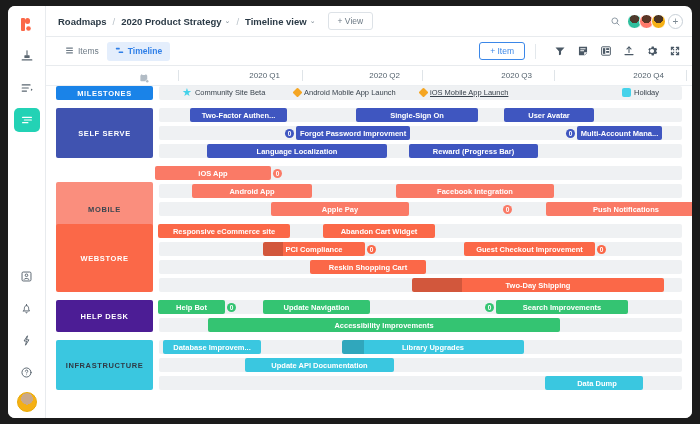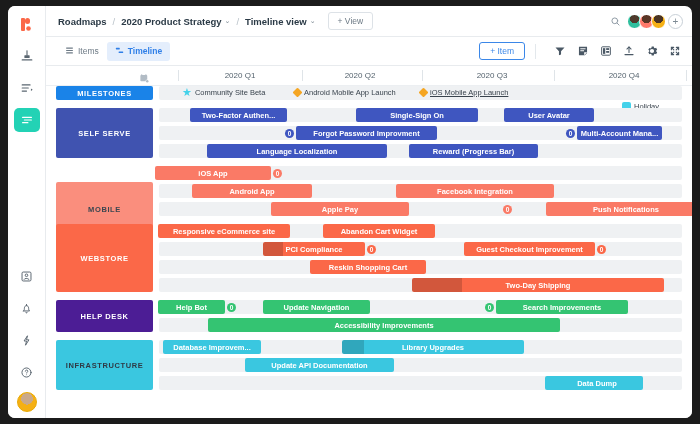--- a/index.html
+++ b/index.html
@@ -76,21 +76,21 @@
   }
   .tb-div { width:1px;height:15px;background:#e3e8ec; margin-right:9px; }
   .tb-ico { color:#4a5865; display:flex; align-items:center; justify-content:center;
             width:17px;height:17px; margin-left:6px; cursor:pointer; }
 
   
   .tl { flex:1 1 auto; overflow:hidden; display:flex; flex-direction:column; background:#fff; }
   .qhead { height:20px; flex:0 0 20px; display:flex; align-items:center; position:relative;
            border-bottom:1px solid #eceff2; }
   .qhead .calico { position:absolute; left:93px; top:4px; color:#b2bcc5; }
-  .qcell { font-size:8px; color:#55636e; text-align:center; position:absolute; top:5px; }
+  .qcell { font-size:8px; color:#55636e; text-align:right; position:absolute; top:5px; }
   .qtick { position:absolute; top:4px; width:1px; height:11px; background:#dfe4e8; }
 
   .grid { position:relative; flex:1 1 auto; padding:0 10px 0 0; }
 
   .grp { position:absolute; left:10px; width:97px; border-radius:2px;
          display:flex; align-items:center; justify-content:center;
          font-size:7.5px; font-weight:bold; letter-spacing:.6px; color:#fff; }
   .grp.dark { color:#3c4650; }
 
   .lane { position:absolute; left:113px; right:10px; height:14px; background:#eff1f3; border-radius:2px; }
@@ -298,37 +298,37 @@
             <span>Community Site Beta</span>
           </div>
           <div class="ms" style="top: 2px; left: 248px;">
             <span class="diamond"></span>
             <span>Android Mobile App Launch</span>
           </div>
           <div class="ms" style="top: 2px; left: 374px; text-decoration: underline;">
             <span class="diamond"></span>
             <span>iOS Mobile App Launch</span>
           </div>
-          <div class="ms" style="top: 16px; left: 576px;">
+          <div class="ms" style="top: 2px; left: 576px;">
             <span class="hol-sq"></span>
             <span>Holiday</span>
           </div>
           <div class="grp" style="top: 22px; height: 50px; background: rgb(64, 83, 176); color: rgb(255, 255, 255);">SELF SERVE</div>
           <div class="lane" style="top: 22px;"></div>
           <div class="bar" style="left: 144px; width: 97px; top: 22px; background: rgb(63, 86, 192);">
             <span>Two-Factor Authen...</span>
           </div>
           <div class="bar" style="left: 310px; width: 122px; top: 22px; background: rgb(63, 86, 192);">
             <span>Single-Sign On</span>
           </div>
           <div class="bar" style="left: 458px; width: 90px; top: 22px; background: rgb(63, 86, 192);">
             <span>User Avatar</span>
           </div>
           <div class="lane" style="top: 40px;"></div>
-          <div class="bar" style="left: 250px; width: 141px; top: 40px; background: rgb(63, 86, 192);">
+          <div class="bar" style="left: 250px; width: 114px; top: 40px; background: rgb(63, 86, 192);">
             <span>Forgot Password Improvment</span>
           </div>
           <div class="dot" style="left: 239px; top: 42.5px; background: rgb(63, 86, 192);">0</div>
           <div class="bar" style="left: 531px; width: 85px; top: 40px; background: rgb(63, 86, 192);">
             <span>Multi-Account Mana...</span>
           </div>
           <div class="dot" style="left: 520px; top: 42.5px; background: rgb(63, 86, 192);">0</div>
           <div class="lane" style="top: 58px;"></div>
           <div class="bar" style="left: 161px; width: 180px; top: 58px; background: rgb(63, 86, 192);">
             <span>Language Localization</span>

